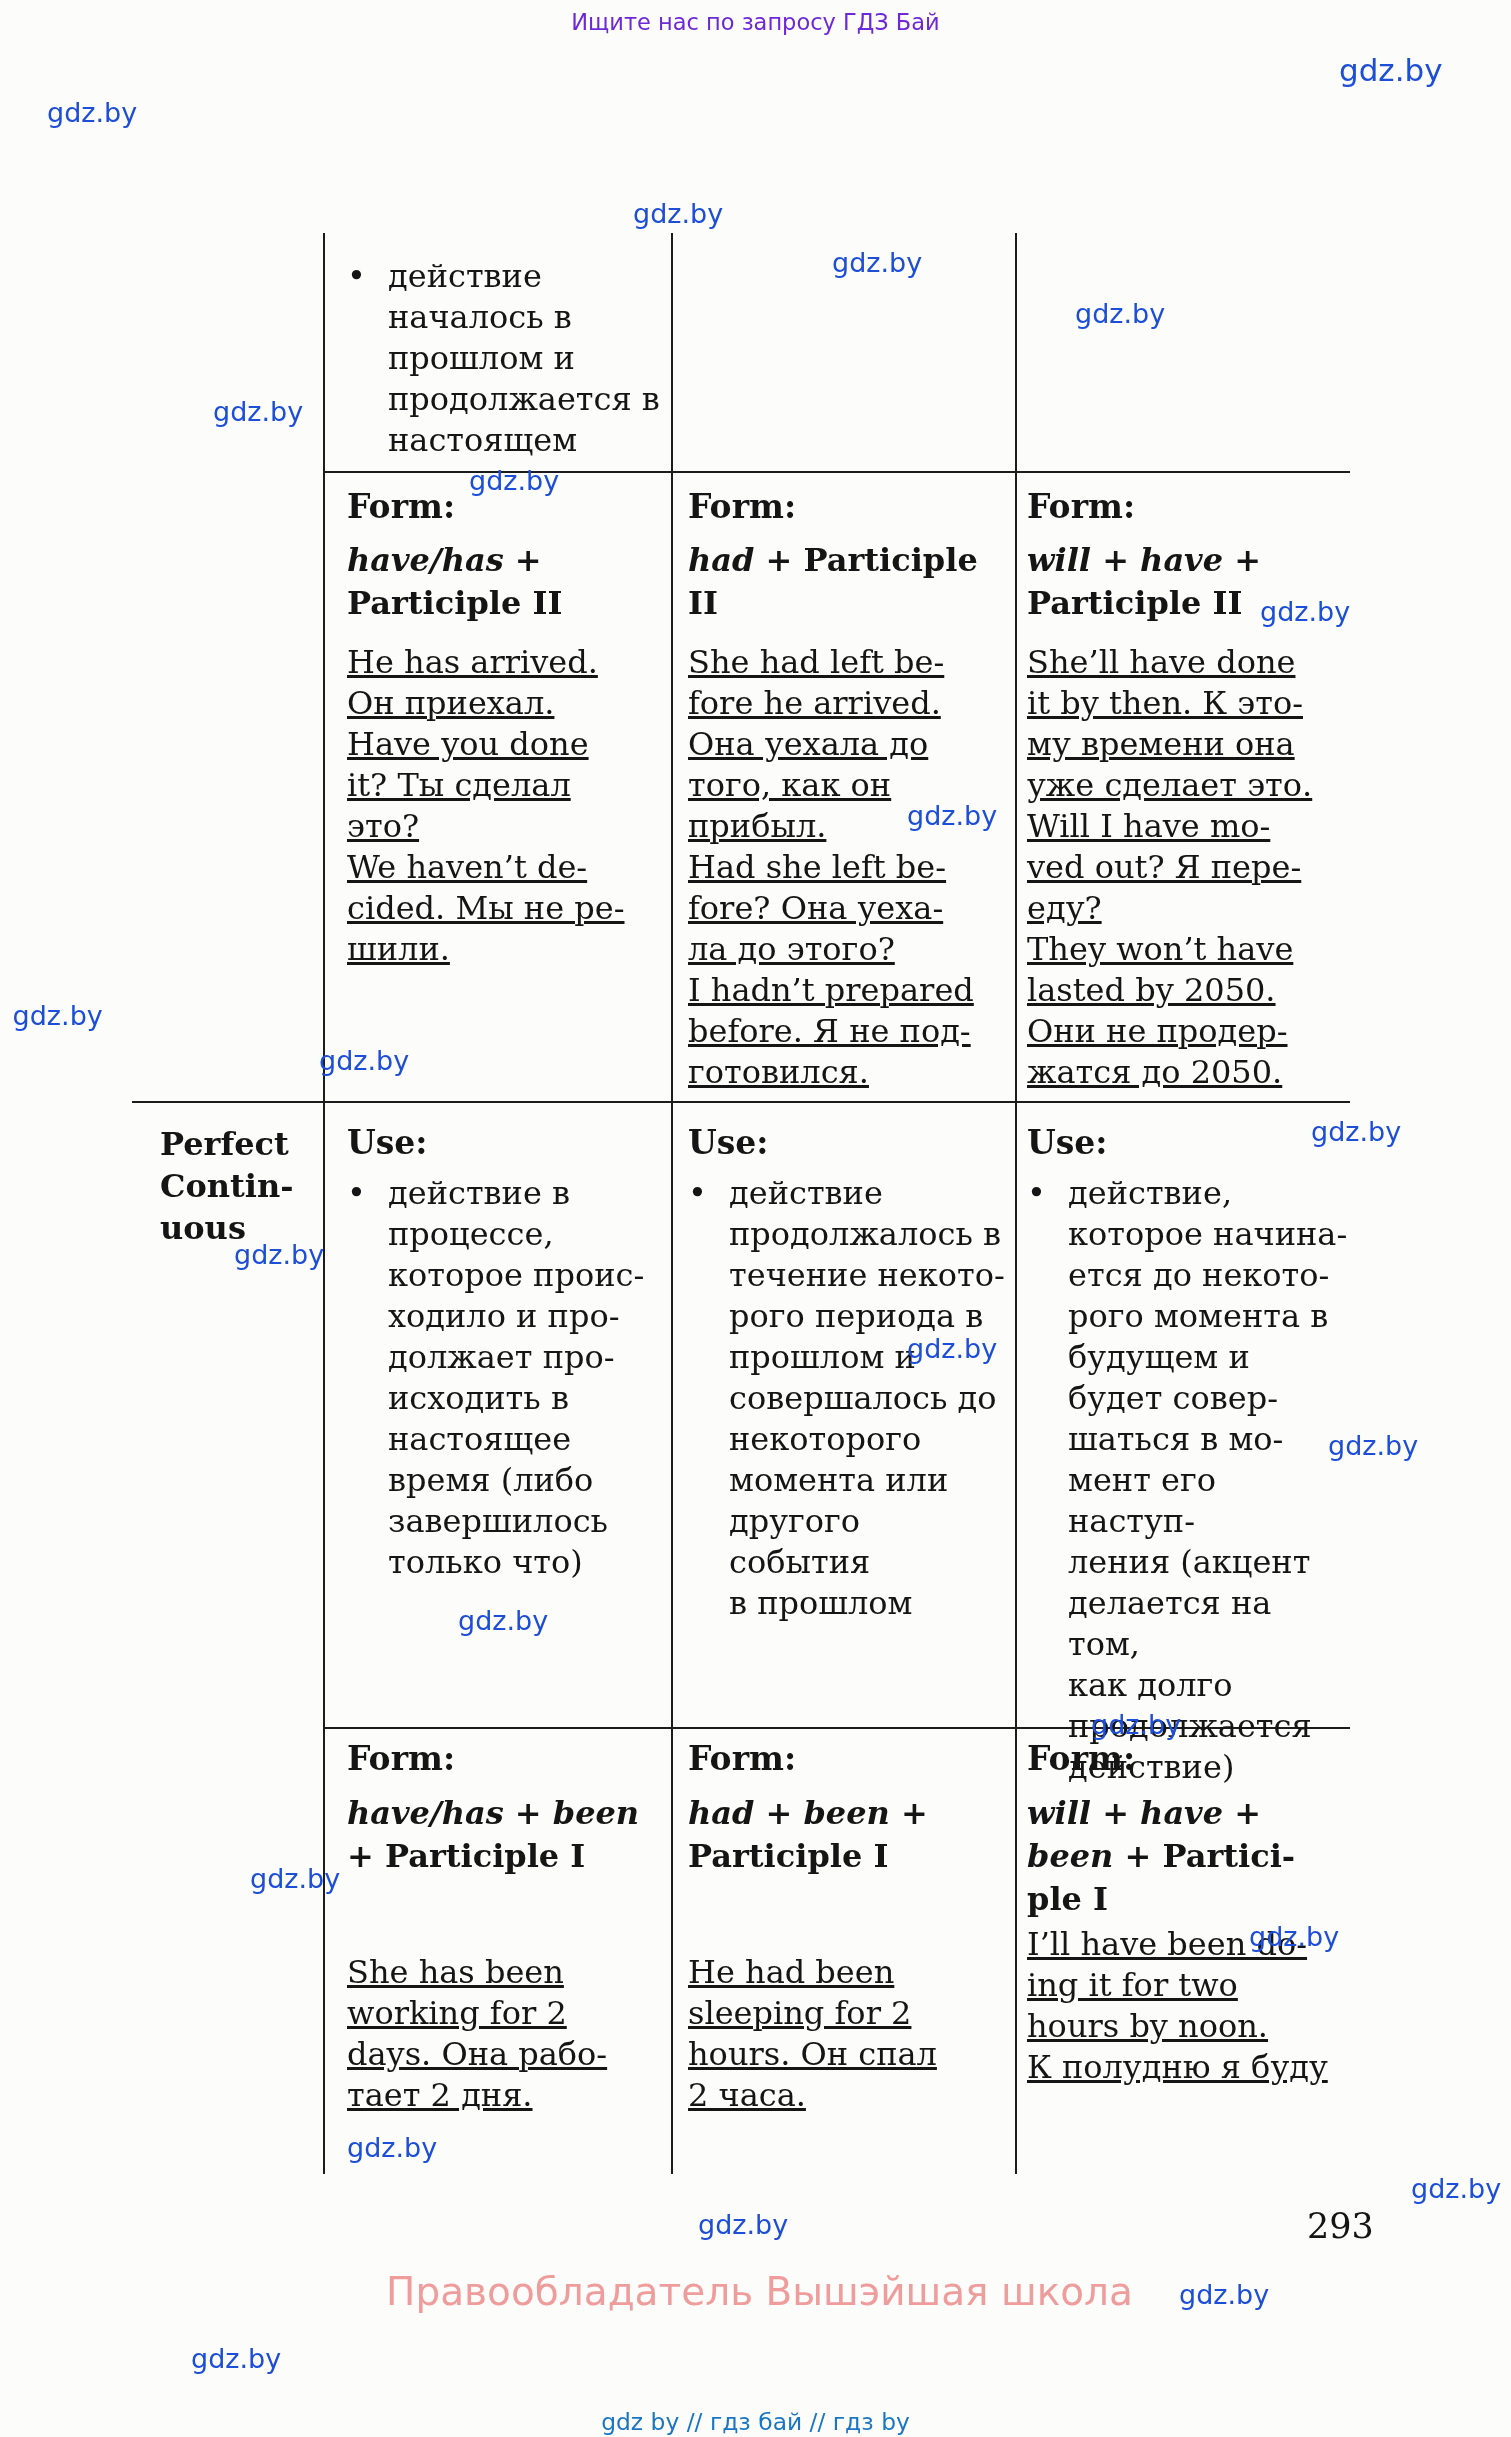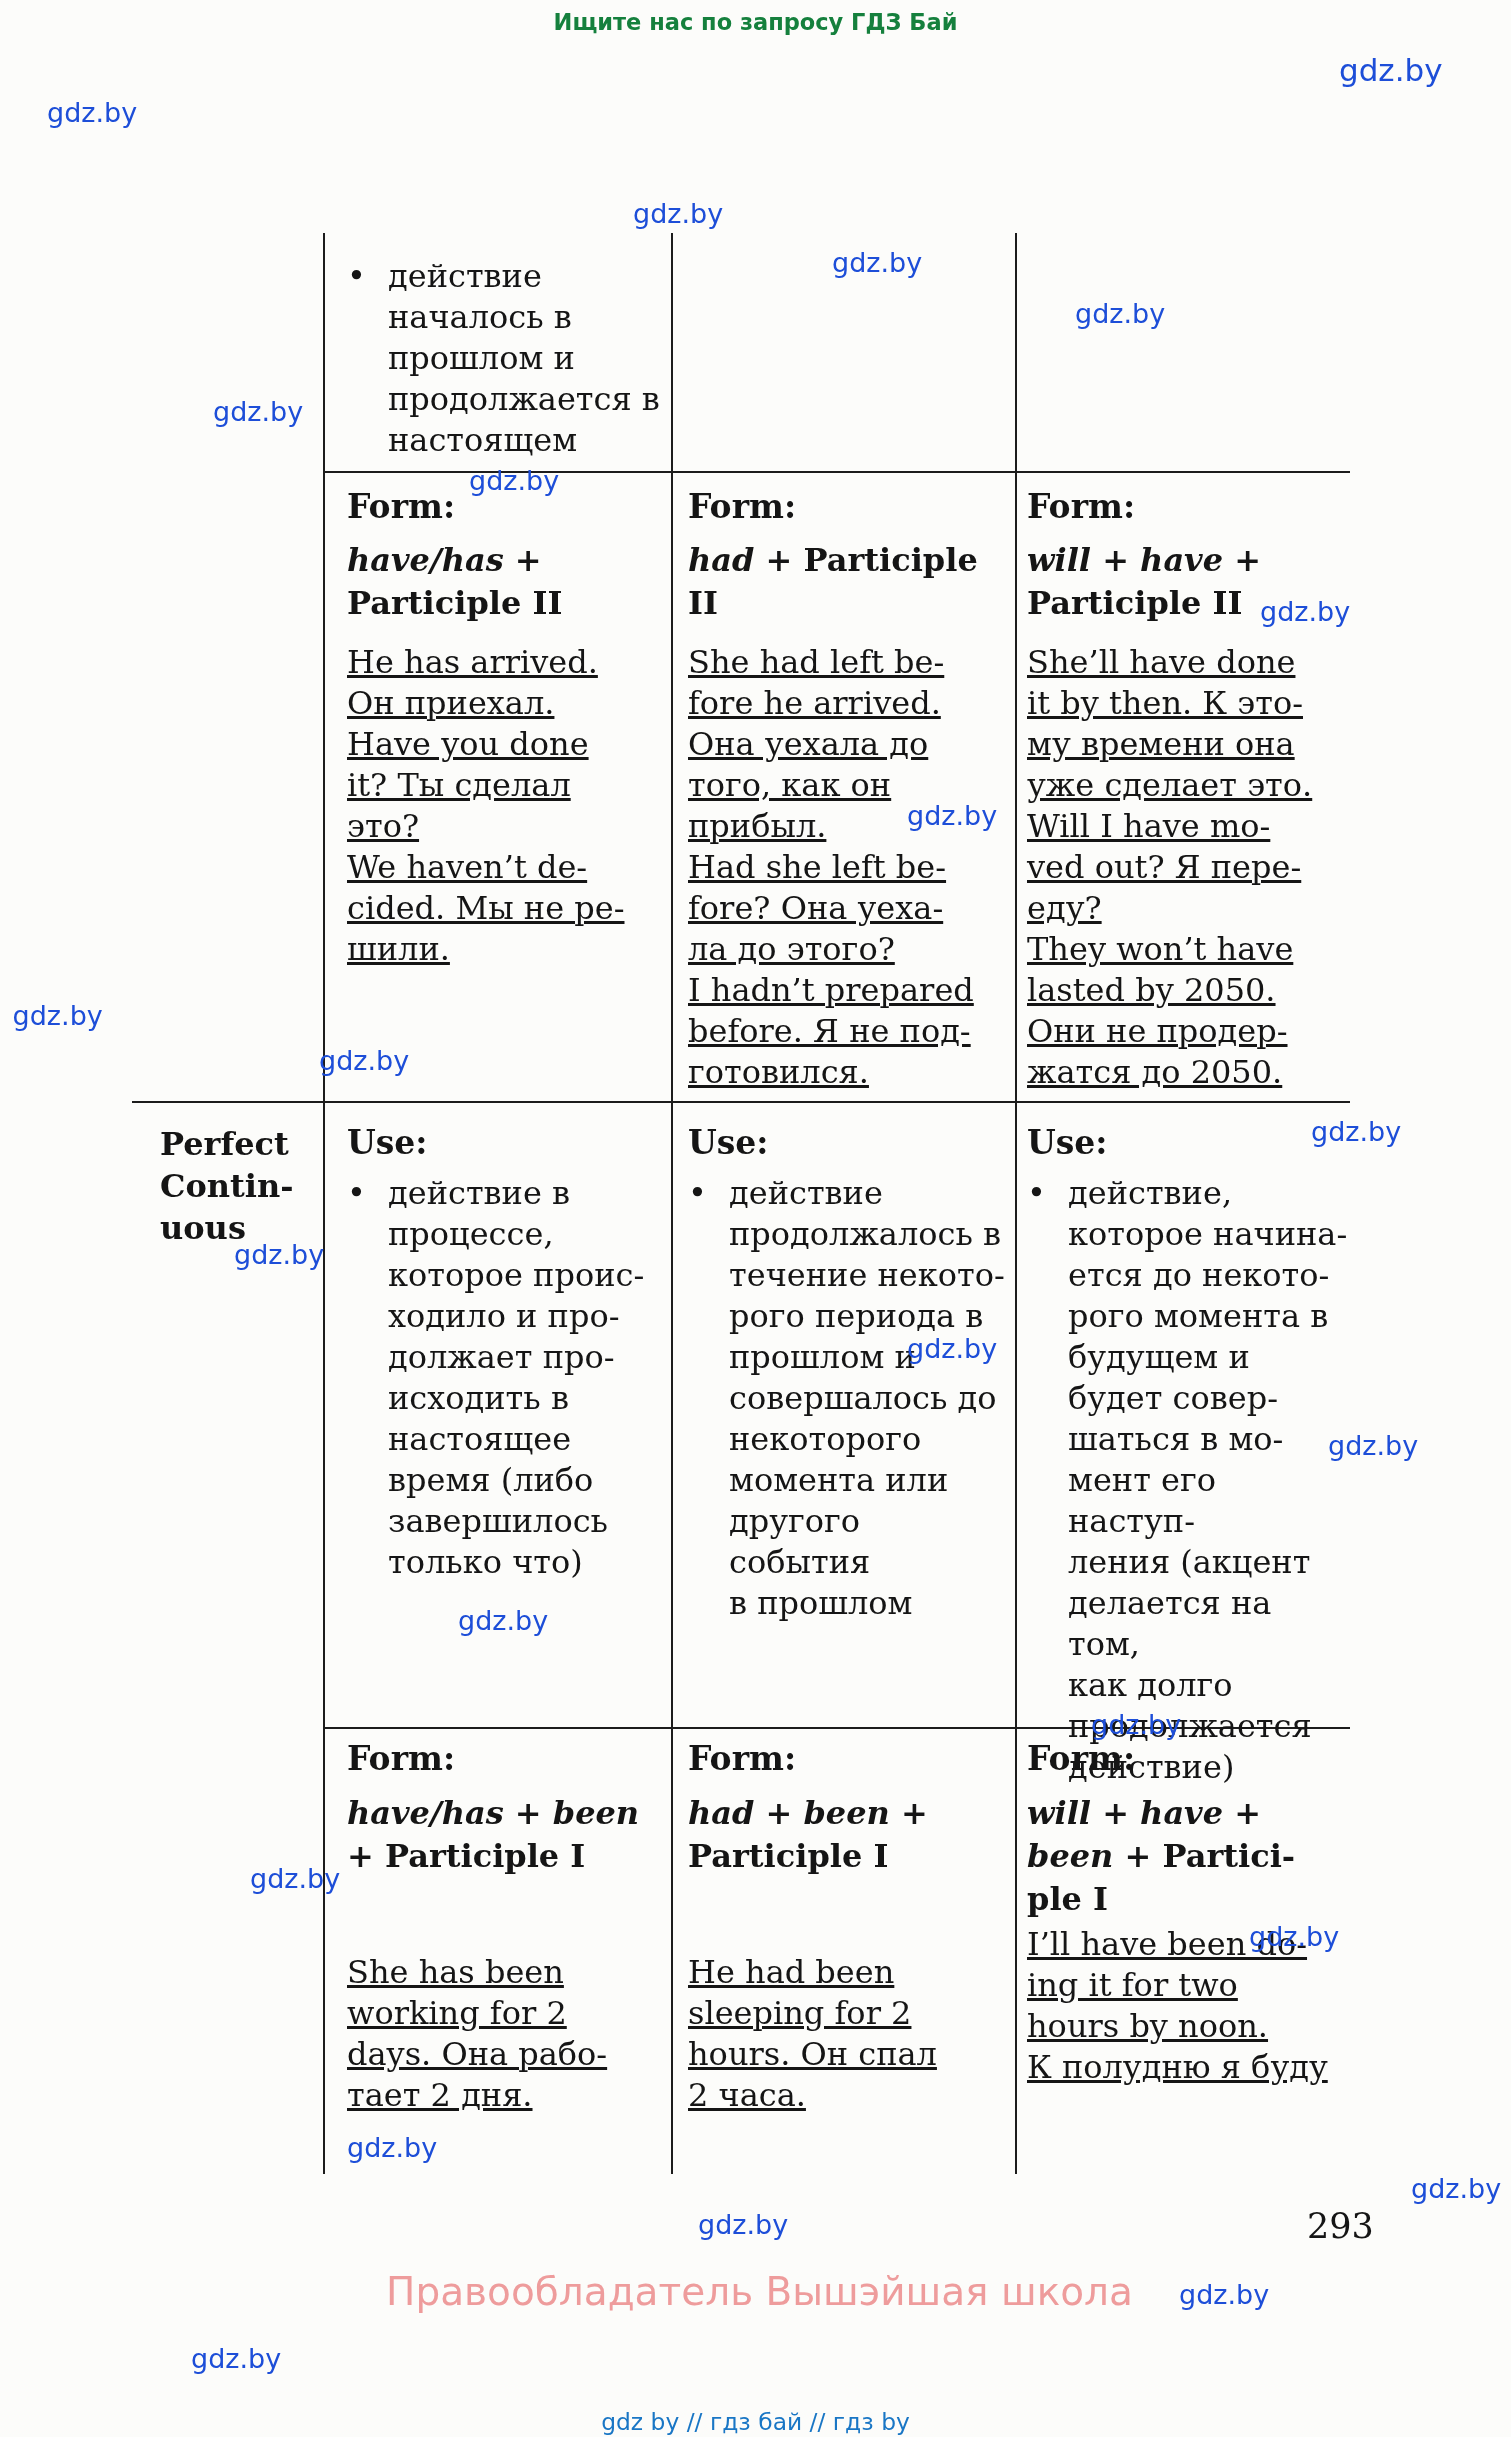--- a/index.html
+++ b/index.html
@@ -24,21 +24,21 @@
   .wm {
     position:absolute;
     font-family:"DejaVu Sans", sans-serif;
     font-size:27px; line-height:31px;
     color:#1d4ed8;
   }
   .header-note {
     position:absolute; left:0; right:0; top:9px;
     text-align:center;
     font-family:"DejaVu Sans", sans-serif;
-    font-size:22.5px; color:#15803d;font-weight:bold;
+    font-size:22.5px; color:#6d28d9;
   }
   .page-number { position:absolute; left:1283px; top:2206px; font-size:35px;margin-left:24px; }
   .publisher {
     position:absolute; left:8px; right:0; top:2269px;
     text-align:center;
     font-family:"DejaVu Sans", sans-serif;
     font-size:39px; color:#ee9c9c;
   }
   .footer-links {
     position:absolute; left:0; right:0; top:2408px;

